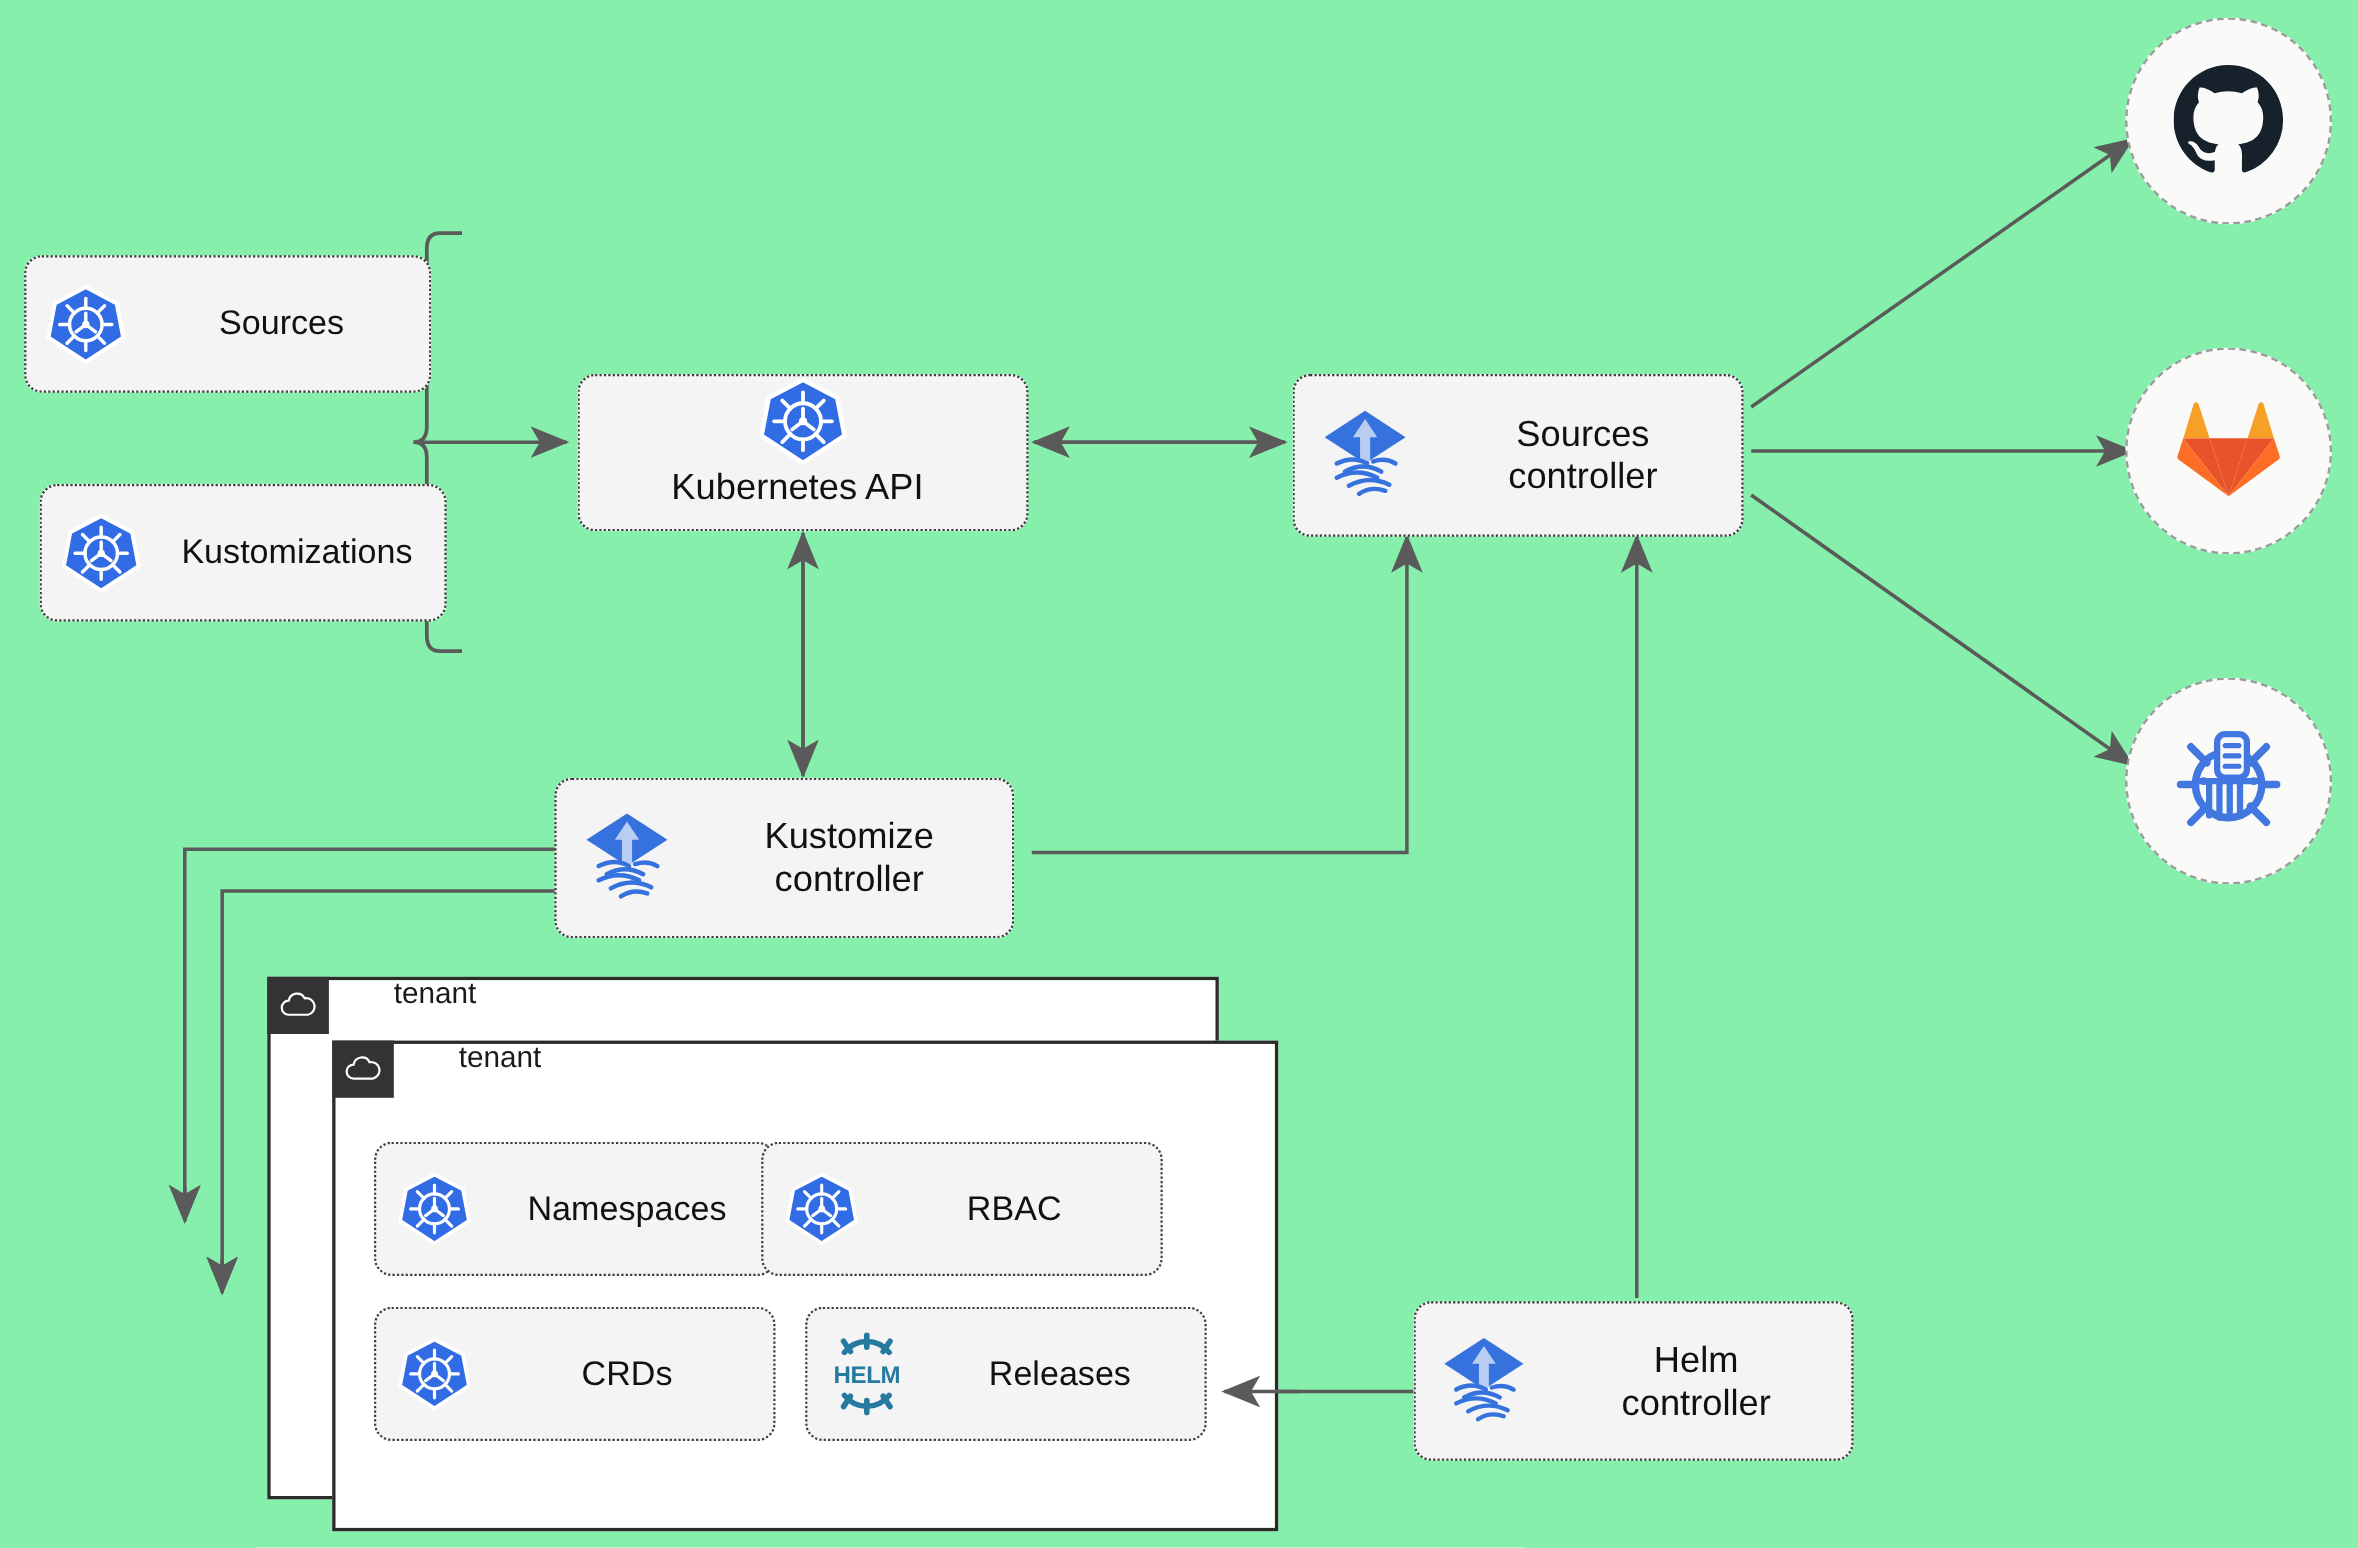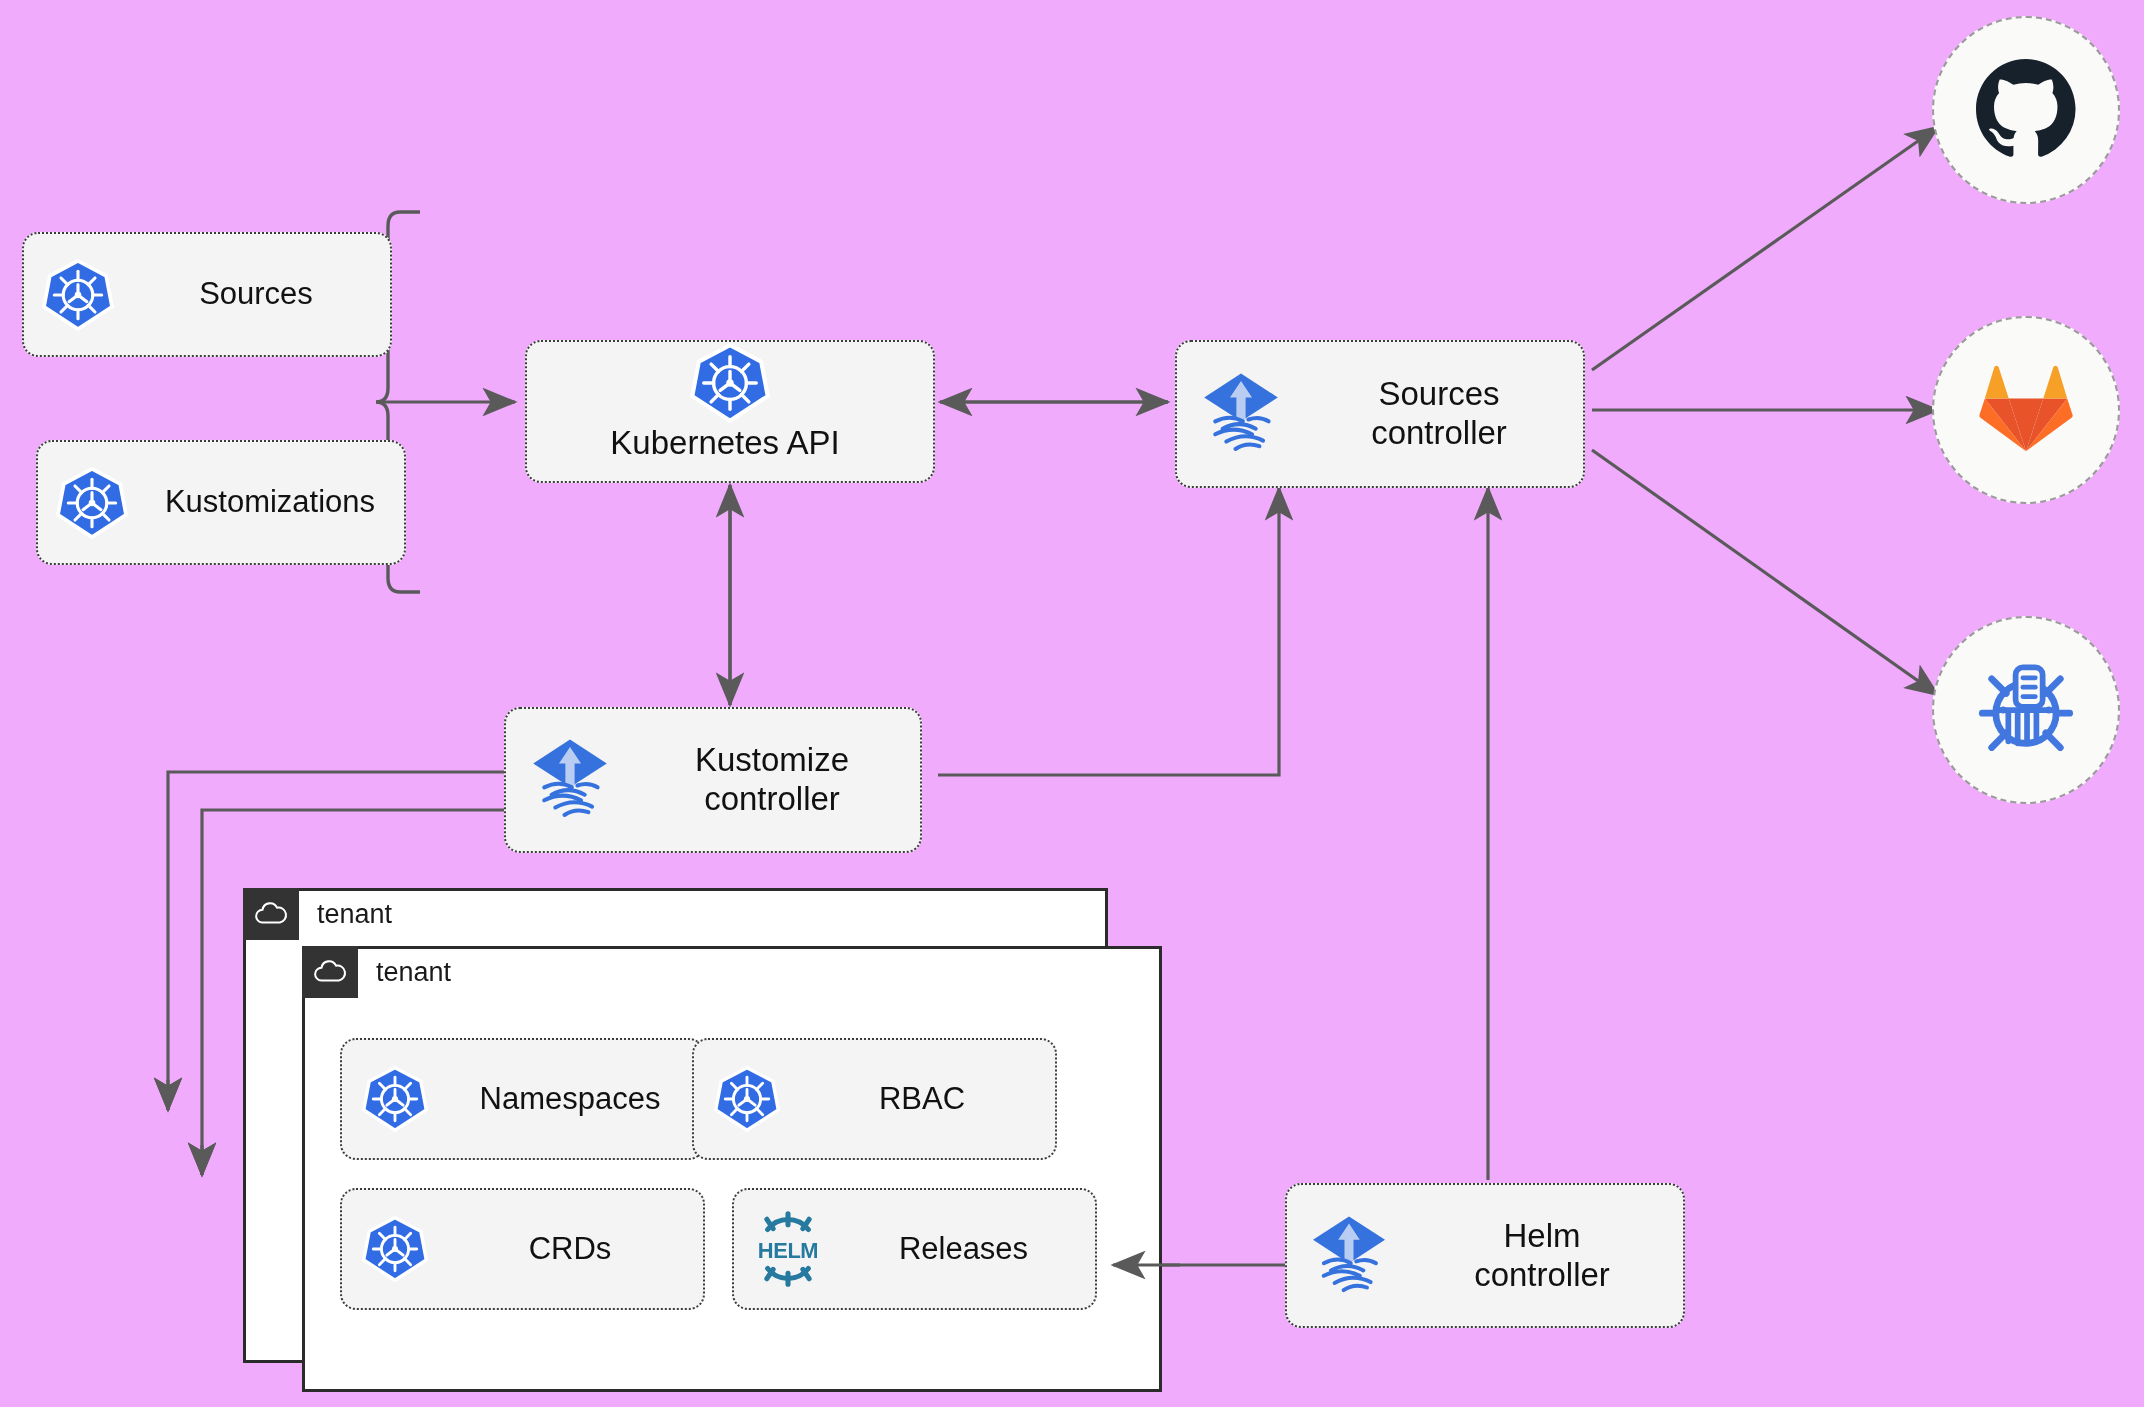--- a/index.html
+++ b/index.html
@@ -7,21 +7,21 @@
     padding: 0;
     background: #ffffff;
   }
   body {
     font-family: "Liberation Sans", sans-serif;
   }
   #canvas {
     position: relative;
     width: 2144px;
     height: 1407px;
-    background: #f0abfc;
+    background: #86efac;
     overflow: hidden;
   }
   
   .node {
     position: absolute;
     box-sizing: border-box;
     background: #f4f4f4;
     border: 2.5px dotted #3c3c3c;
     border-radius: 16px;
     display: flex;
@@ -64,22 +64,23 @@
     box-sizing: border-box;
     background: #ffffff;
     border: 3px solid #2b2b2b;
   }
   .tenant-head {
     position: absolute;
     top: 0;
     left: 0;
     height: 52px;
     display: flex;
-    align-items: center;
+    align-items: flex-start;
     pointer-events: none;
+    gap: 41px;
   }
   .tenant-tab {
     width: 56px;
     height: 52px;
     background: #333333;
     display: flex;
     align-items: center;
     justify-content: center;
     flex: 0 0 auto;
   }

